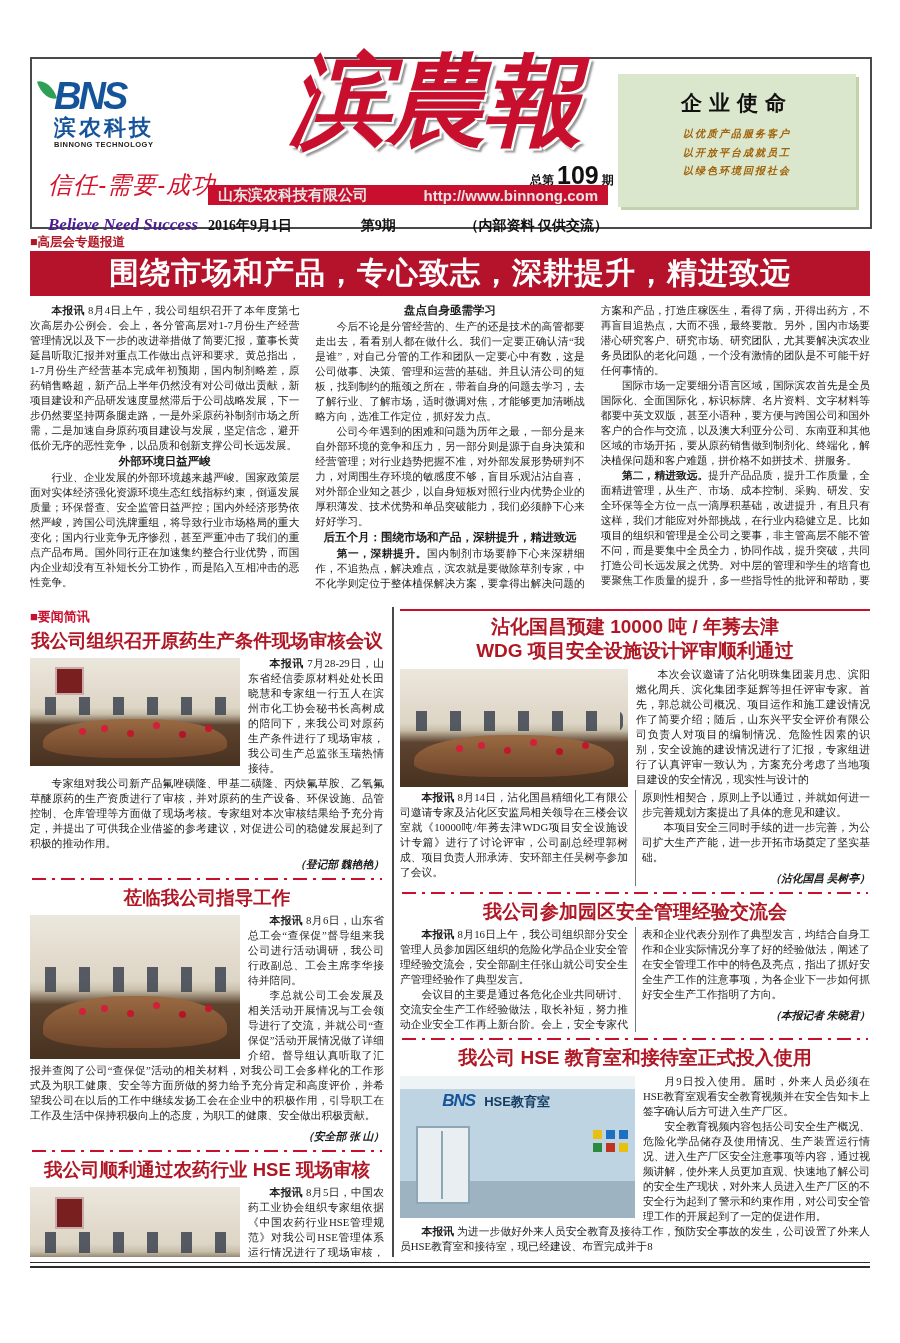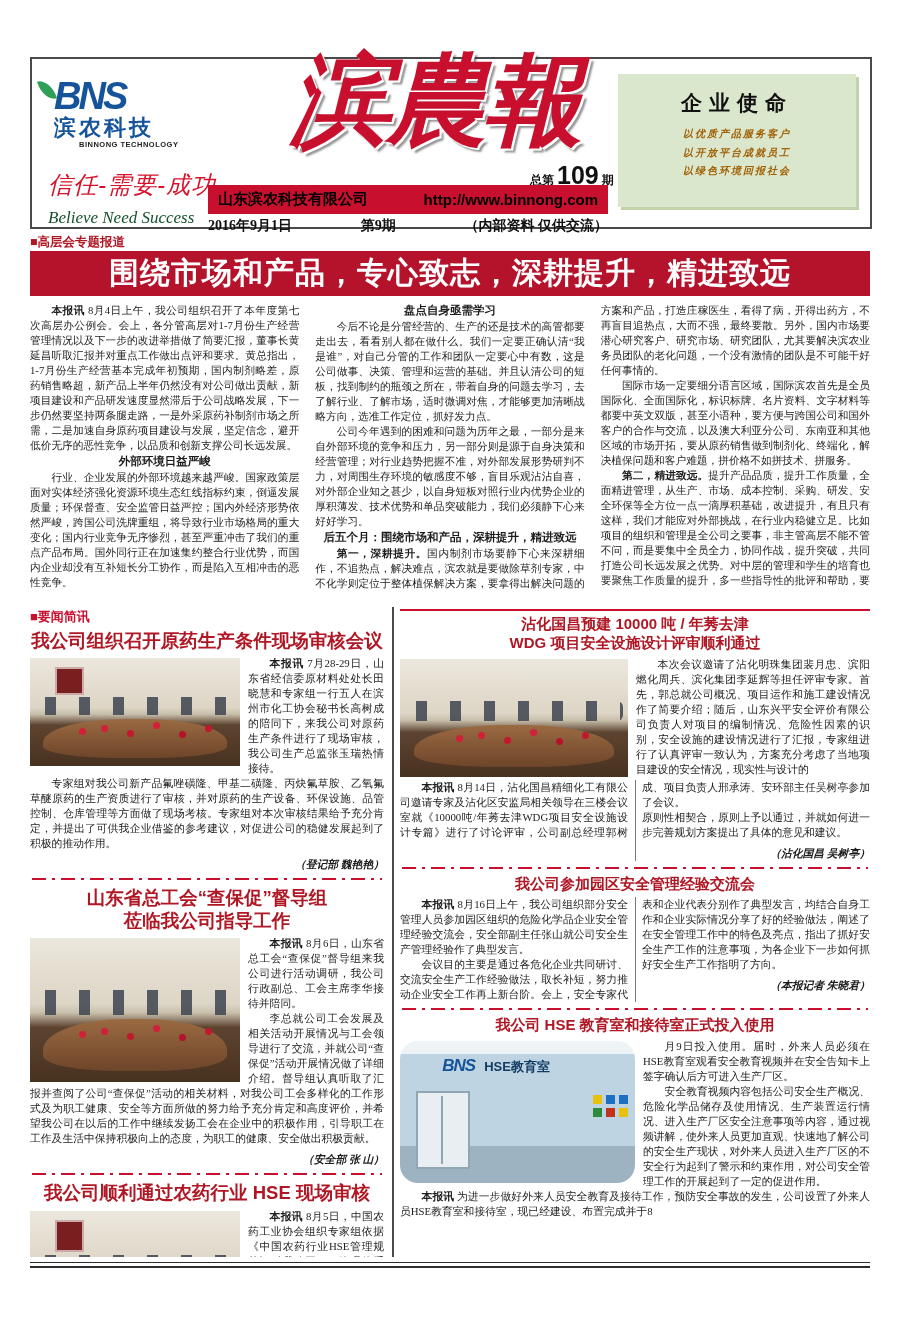--- a/index.html
+++ b/index.html
@@ -6,34 +6,34 @@
   .page{position:relative;width:900px;height:1343px;margin:0 auto;background:#fff;
         font-family:"Liberation Serif",serif;color:#1c1c1c;overflow:hidden;padding-left:15px;}
   
   .header{position:absolute;left:30px;top:57px;width:838px;height:168px;border:2px solid #4a4a4a;background:#fff;}
   .logo{position:absolute;left:22px;top:18px;line-height:1;}
   .logo-mark{font-family:"Liberation Sans",sans-serif;font-weight:bold;font-style:italic;
              font-size:38px;color:#15549a;letter-spacing:-3px;position:relative;}
   .logo-leaf{position:absolute;left:-14px;top:2px;width:14px;height:22px;background:#2f9e57;
              border-radius:0 100% 0 100%;transform:rotate(-18deg);}
   .logo-cn{font-family:"Liberation Sans",sans-serif;font-weight:bold;font-size:22px;color:#15549a;letter-spacing:3px;margin-top:2px;}
-  .logo-en{font-family:"Liberation Sans",sans-serif;font-weight:bold;font-size:7.5px;color:#222;letter-spacing:.5px;margin-top:2px;margin-left:25px;}
+  .logo-en{font-family:"Liberation Sans",sans-serif;font-weight:bold;font-size:7.5px;color:#222;letter-spacing:.5px;margin-top:2px;}
   .masthead{position:absolute;left:218px;top:-20px;width:370px;text-align:center;
             font-size:100px;line-height:1.25;font-weight:bold;font-style:italic;color:#c8102e;
             text-shadow:2px 2px 0 #fff,4px 4px 2px rgba(60,60,60,.55);letter-spacing:-4px;white-space:nowrap;}
   .issue-total{position:absolute;left:498px;top:102px;font-weight:bold;color:#111;font-size:12px;white-space:nowrap;}
   .issue-total b{font-size:25px;font-family:"Liberation Sans",sans-serif;}
-  .red-bar{position:absolute;left:176px;top:126px;width:400px;height:29px;background:#c8102e;color:#000000;
+  .red-bar{position:absolute;left:176px;top:126px;width:400px;height:20px;background:#c8102e;color:#e5e5e5;
            display:flex;justify-content:space-between;align-items:center;padding:0 10px;box-sizing:border-box;
            font-weight:bold;font-size:15px;font-family:"Liberation Sans",sans-serif;}
   .date-row{position:absolute;left:176px;top:158px;width:400px;display:flex;justify-content:space-between;
             font-weight:bold;font-size:14px;color:#111;}
   .slogan{position:absolute;left:16px;top:110px;}
   .slogan-cn{color:#d6122b;font-weight:normal;font-style:italic;font-size:24px;letter-spacing:1px;font-family:"Liberation Sans",sans-serif;}
-  .slogan-en{color:#14532d;font-weight:normal;font-style:italic;font-size:17px;margin-top:7px;}
+  .slogan-en{color:#4c1d95;font-weight:bold;font-style:italic;font-size:17px;margin-top:14px;}
   .mission{position:absolute;right:14px;top:15px;width:238px;height:133px;background:#dbe7cd;
            box-shadow:3px 3px 0 #c2d2ab;text-align:center;}
   .mission-title{font-weight:bold;font-size:21px;letter-spacing:7px;margin-top:15px;color:#111;}
   .mission-line{font-weight:bold;font-style:italic;font-size:10px;letter-spacing:2px;line-height:1.85;color:#a16207;}
   .mission-lines{margin-top:8px;}
   
   .lead-tag{position:absolute;left:30px;top:234px;color:#b01724;font-weight:bold;font-size:12.5px;
             font-family:"Liberation Sans",sans-serif;text-align:right;}
   .banner{position:absolute;left:30px;top:251px;width:840px;height:45px;background:#b5122b;color:#fff;
           display:flex;align-items:center;justify-content:center;font-weight:bold;font-size:30px;
@@ -46,40 +46,40 @@
   .lead-in{font-weight:bold;}
   .sig{text-align:right;font-weight:bold;font-style:italic;margin-top:6px;}
   
   .bottom{position:absolute;left:30px;top:607px;width:840px;height:650px;display:flex;overflow:hidden;}
   .bcol-left{width:354px;flex:none;}
   .vdiv{width:2px;background:#4a4a4a;margin:0 6px 0 8px;flex:none;}
   .bcol-right{flex:1;min-width:0;}
   .brief-tag{color:#c8102e;font-weight:bold;font-size:13px;font-family:"Liberation Sans",sans-serif;margin:1px 0 2px;}
   .atitle{color:#b01724;font-weight:bold;text-align:center;font-size:18.5px;line-height:1.25;
           font-family:"Liberation Sans",sans-serif;margin:3px 0 4px;}
-  .atitle.big{font-size:15px;}
+  .atitle.big{font-size:19px;}
   .abody{font-size:10.8px;line-height:15px;text-align:justify;}
   .abody p{margin:0;text-indent:2em;}
   .abody p.noindent{text-indent:0;}
   .ddiv{height:2px;margin:6px 2px;background:repeating-linear-gradient(to right,
         #c8102e 0 14px,transparent 14px 20px,#c8102e 20px 23px,transparent 23px 29px);}
   .redline{height:2px;background:#c8102e;margin:2px 0 4px;}
   .twocol{column-count:2;column-gap:14px;column-rule:1px solid #777;}
   
   .photo{position:relative;overflow:hidden;background:linear-gradient(180deg,#ece7dd 0%,#ddd5c5 46%,#c8bfab 52%,#5d4430 62%,#47311f 100%);
          float:left;margin:2px 8px 3px 0;}
   .photo .frame{position:absolute;left:12%;top:8%;width:12%;height:22%;background:#7a1f1f;border:2px solid #caa;}
   .photo .people{position:absolute;left:2%;right:2%;top:36%;height:17%;
         background:repeating-linear-gradient(90deg,transparent 0 11px,#3d4450 11px 22px,transparent 22px 34px);border-radius:6px;opacity:.85;}
   .photo .table{position:absolute;left:6%;right:6%;top:56%;bottom:8%;border-radius:45% 45% 40% 40%/ 60% 60% 30% 30%;
         background:linear-gradient(180deg,#9a6a42,#6e452a);}
   .photo .flowers{position:absolute;left:34%;top:62%;width:7px;height:7px;border-radius:50%;background:#d1203a;
         box-shadow:26px 5px 0 #c2182e,52px -3px 0 #d1203a,78px 6px 0 #b5122b,-22px 3px 0 #d1203a,104px 0 0 #c2182e;}
   .photo-building{position:relative;overflow:hidden;float:left;margin:2px 8px 3px 0;
-        background:linear-gradient(180deg,#eef3f6 0 9%,#bed4e2 9% 74%,#9db3c1 74% 100%);border-radius:18px;}
+        background:linear-gradient(180deg,#eef3f6 0 9%,#bed4e2 9% 74%,#9db3c1 74% 100%);}
   .pb-sign{position:absolute;left:18%;top:12%;font-family:"Liberation Sans",sans-serif;font-weight:bold;white-space:nowrap;}
   .pb-sign .pb-logo{color:#15549a;font-style:italic;font-size:17px;letter-spacing:-1px;}
   .pb-sign .pb-text{color:#123c63;font-size:13px;margin-left:6px;}
   .pb-door{position:absolute;left:7%;bottom:10%;width:21%;height:52%;background:#e8eef2;border:2px solid #8fa6b4;}
   .pb-door:before{content:"";position:absolute;left:46%;top:4%;bottom:4%;width:2px;background:#8fa6b4;}
   .pb-board{position:absolute;right:14%;top:38%;width:9px;height:9px;background:#e8c10e;
         box-shadow:13px 0 0 #1d6fc0,26px 0 0 #1d6fc0,13px 13px 0 #c0341d,0 13px 0 #2c8a3e,26px 13px 0 #e8c10e;}
   .footer-line{position:absolute;left:30px;top:1262px;width:840px;height:3px;
         border-top:1.5px solid #2d2d2d;border-bottom:2.5px solid #2d2d2d;}
 </style>
@@ -156,21 +156,20 @@
           </div>
           <p><span class="lead-in">本报讯</span> <span>7月28-29日，山东省经信委原材料处处长田晓慧和专家组一行五人在滨州市化工协会秘书长高树成的陪同下，来我公司对原药生产条件进行了现场审核，我公司生产总监张玉瑞热情接待。</span></p>
           <p>专家组对我公司新产品氟唑磺隆、甲基二磺隆、丙炔氟草胺、乙氧氟草醚原药的生产资质进行了审核，并对原药的生产设备、环保设施、品管控制、仓库管理等方面做了现场考核。专家组对本次审核结果给予充分肯定，并提出了可供我企业借鉴的参考建议，对促进公司的稳健发展起到了积极的推动作用。</p>
           <div class="sig">（登记部 魏艳艳）</div>
         </div>
         <div class="ddiv"></div>
       </div>
 
       <div>
         <div class="atitle">
-          <div>山东省总工会“查保促”督导组</div>
           <div>莅临我公司指导工作</div>
         </div>
         <div class="abody">
           <div class="photo" style="width:210px;height:144px;">
             <span class="people"></span>
             <span class="table"></span>
             <span class="flowers"></span>
           </div>
           <p><span class="lead-in">本报讯</span> <span>8月6日，山东省总工会“查保促”督导组来我公司进行活动调研，我公司行政副总、工会主席李华接待并陪同。</span></p>
           <p>李总就公司工会发展及相关活动开展情况与工会领导进行了交流，并就公司“查保促”活动开展情况做了详细介绍。督导组认真听取了汇报并查阅了公司“查保促”活动的相关材料，对我公司工会多样化的工作形式及为职工健康、安全等方面所做的努力给予充分肯定和高度评价，并希望我公司在以后的工作中继续发扬工会在企业中的积极作用，引导职工在工作及生活中保持积极向上的态度，为职工的健康、安全做出积极贡献。</p>
@@ -207,20 +206,21 @@
           <div class="photo" style="width:228px;height:118px;">
             <span class="people"></span>
             <span class="table"></span>
             <span class="flowers"></span>
           </div>
           <p>本次会议邀请了沾化明珠集团裴月忠、滨阳燃化周兵、滨化集团李延辉等担任评审专家。首先，郭总就公司概况、项目运作和施工建设情况作了简要介绍；随后，山东兴平安全评价有限公司负责人对项目的编制情况、危险性因素的识别，安全设施的建设情况进行了汇报，专家组进行了认真评审一致认为，方案充分考虑了当地项目建设的安全情况，现实性与设计的</p>
           <div style="clear:both;"></div>
           <div class="twocol">
             <p><span class="lead-in">本报讯</span> <span>8月14日，沾化国昌精细化工有限公司邀请专家及沾化区安监局相关领导在三楼会议室就《10000吨/年莠去津WDG项目安全设施设计专篇》进行了讨论评审，公司副总经理郭树成、项目负责人邢承涛、安环部主任吴树亭参加了会议。</span></p>
             <p class="noindent">原则性相契合，原则上予以通过，并就如何进一步完善规划方案提出了具体的意见和建议。</p>
+            <p>本项目安全三同时手续的进一步完善，为公司扩大生产产能，进一步开拓市场奠定了坚实基础。</p>
             <div class="sig">（沾化国昌 吴树亭）</div>
           </div>
         </div>
         <div class="ddiv"></div>
       </div>
 
       <div>
         <div class="atitle big">我公司参加园区安全管理经验交流会</div>
         <div class="abody twocol">
           <p><span class="lead-in">本报讯</span> <span>8月16日上午，我公司组织部分安全管理人员参加园区组织的危险化学品企业安全管理经验交流会，安全部副主任张山就公司安全生产管理经验作了典型发言。</span></p>

